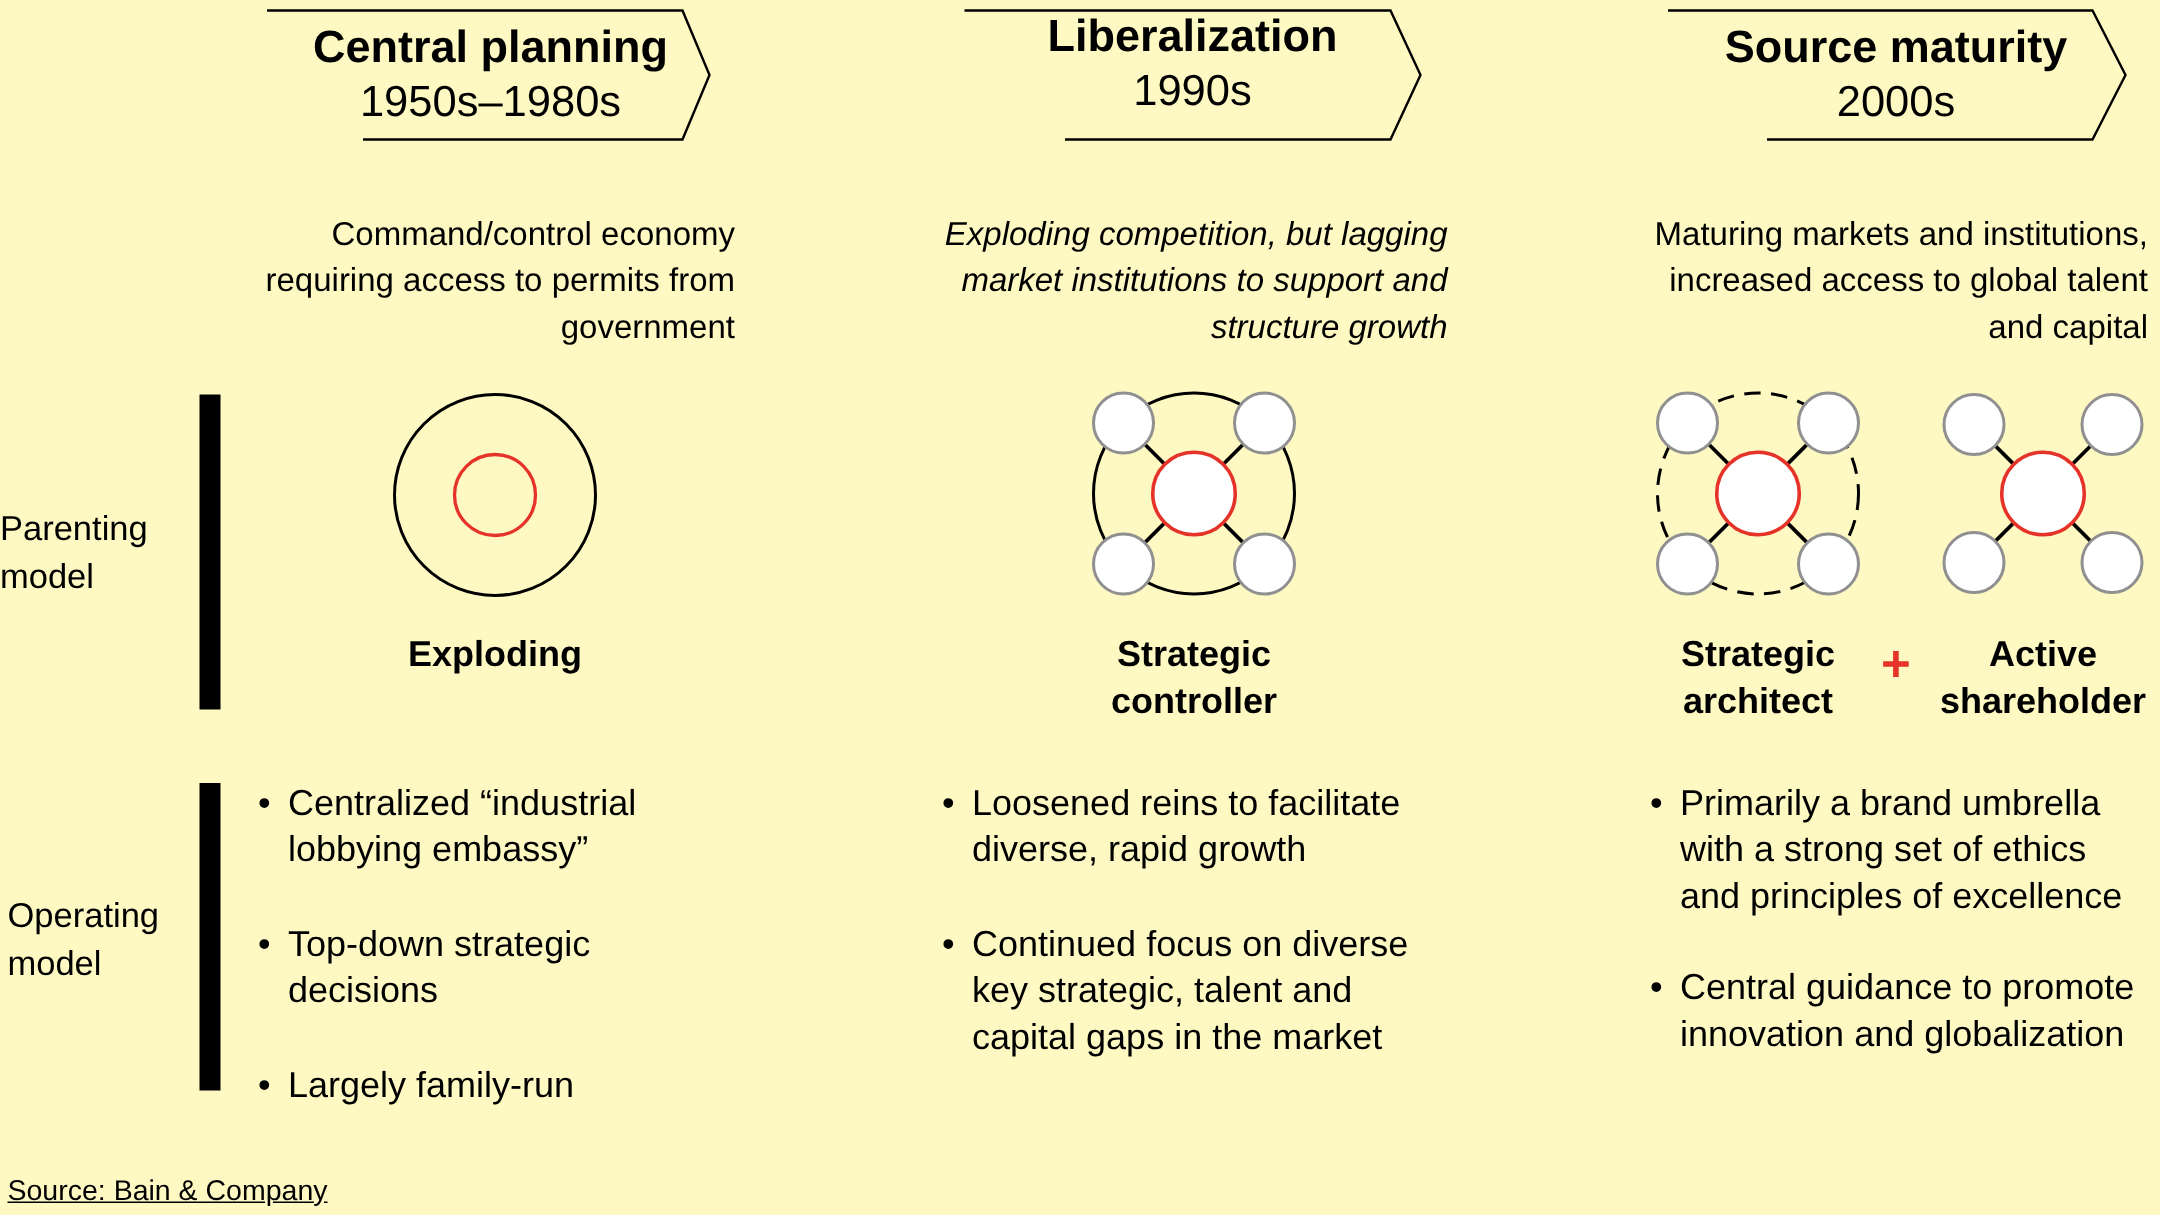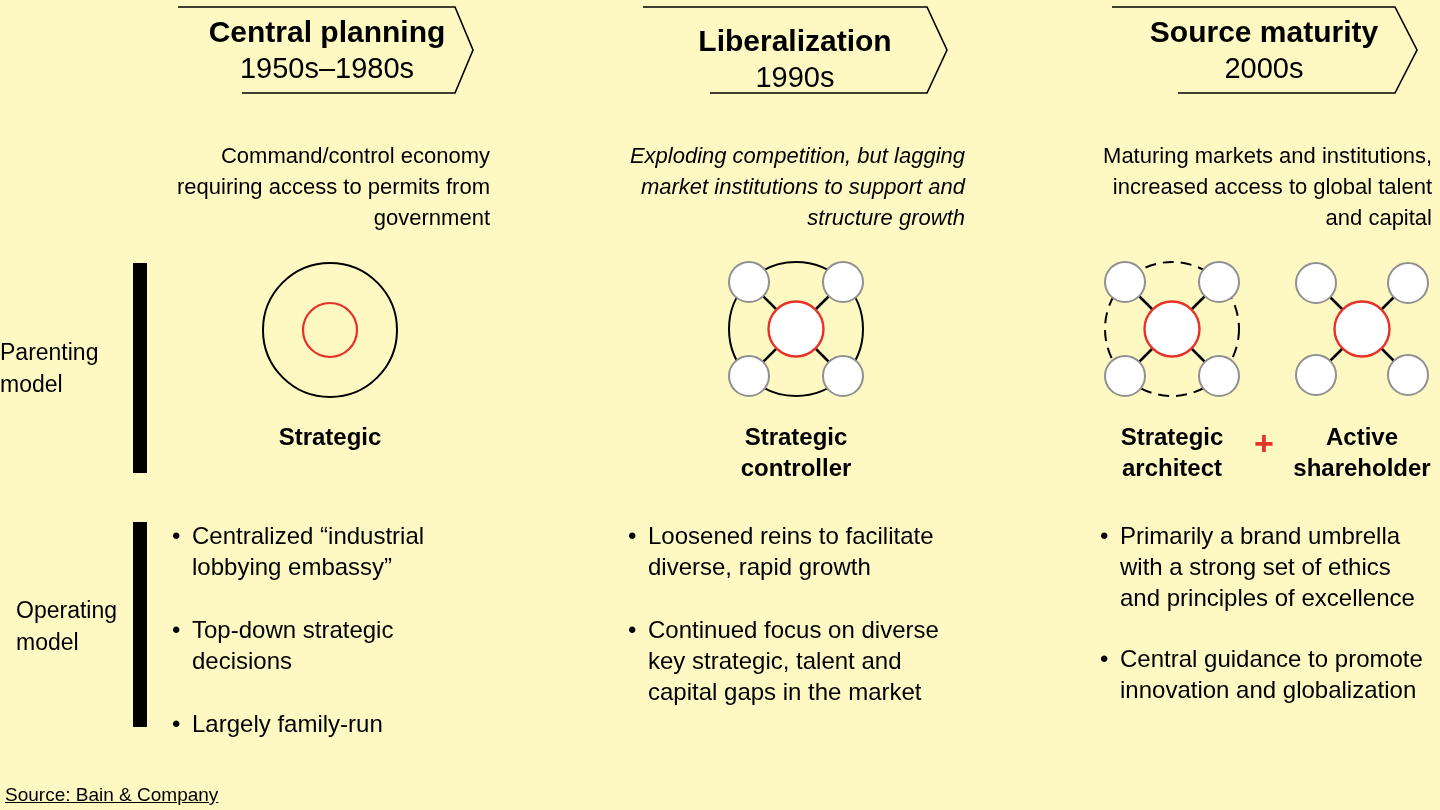--- a/index.html
+++ b/index.html
@@ -90,39 +90,39 @@
         <circle cx="1408" cy="375" r="20"></circle>
       </g>
       <circle cx="1362" cy="329" r="27.5" fill="#fff" stroke="#e63329" stroke-width="2.4"></circle>
     </g>
   </svg>
 
   <div class="abs banner-text" style="left:182px;top:7px;width:290px;height:86px;">
     <div class="banner-title">Central planning</div>
     <div class="banner-period">1950s–1980s</div>
   </div>
-  <div class="abs banner-text" style="left:650px;top:16px;width:290px;height:86px;">
+  <div class="abs banner-text" style="left:650px;top:0;width:290px;height:86px;">
     <div class="banner-title">Liberalization</div>
     <div class="banner-period">1990s</div>
   </div>
   <div class="abs banner-text" style="left:1119px;top:7px;width:290px;height:86px;">
     <div class="banner-title">Source maturity</div>
     <div class="banner-period">2000s</div>
   </div>
 
   <div class="abs desc" style="left:170px;top:140px;width:320px;">Command/control economy requiring access to permits from government</div>
   <div class="abs desc" style="left:625px;top:140px;width:340px;font-style:italic;">Exploding competition, but lagging market institutions to support and structure growth</div>
   <div class="abs desc" style="left:1102px;top:140px;width:330px;">Maturing markets and institutions, increased access to global talent and capital</div>
 
   <div class="abs rowlabel" style="left:0px;top:336px;width:118px;">Parenting
 model</div>
-  <div class="abs rowlabel" style="left:16px;top:594px;width:118px;">Operating
+  <div class="abs rowlabel" style="left:5px;top:594px;width:118px;">Operating
 model</div>
 
-  <div class="abs model-label" style="left:230px;top:421px;width:200px;">Strategic</div>
+  <div class="abs model-label" style="left:230px;top:421px;width:200px;">Exploding</div>
   <div class="abs model-label" style="left:716px;top:421px;width:160px;">Strategic controller</div>
   <div class="abs model-label" style="left:1092px;top:421px;width:160px;">Strategic architect</div>
   <div class="abs plus" style="left:1246px;top:426px;width:36px;">+</div>
   <div class="abs model-label" style="left:1282px;top:421px;width:160px;">Active shareholder</div>
 
   <div class="abs bullets" style="left:172px;top:520px;width:322px;">
     <div class="bullet-item">
       <span class="bullet-marker">•</span>
       <span class="bullet-text">Centralized “industrial lobbying embassy”</span>
     </div>

